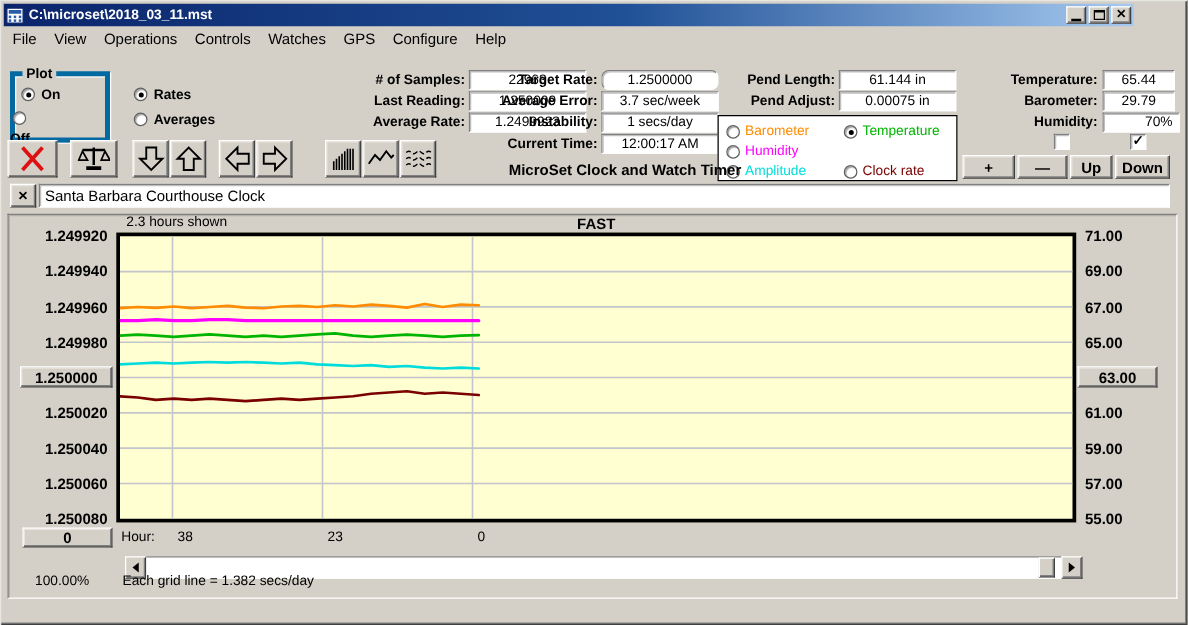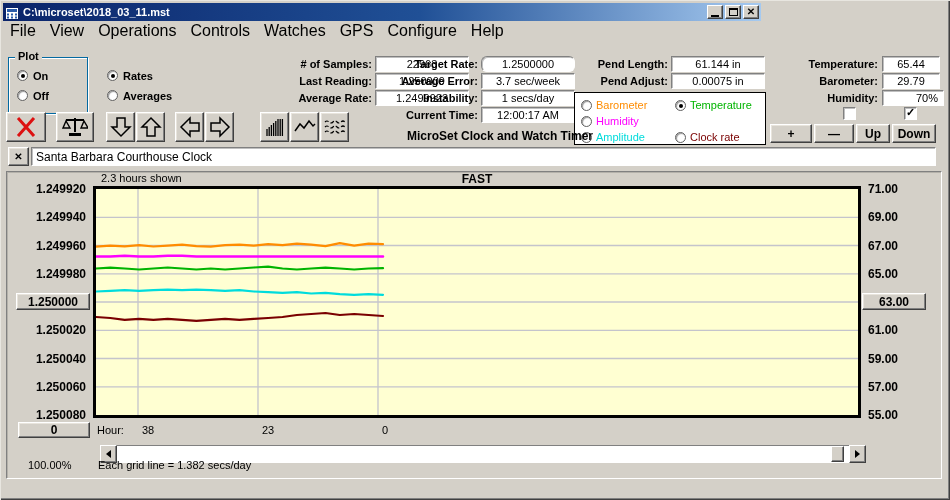--- a/index.html
+++ b/index.html
@@ -3,36 +3,36 @@
 <meta charset="utf-8">
 <style>
   html,body{margin:0;padding:0;background:#9c9a92;}
   *{box-sizing:border-box;}
   #app{
     position:relative;width:950px;height:500px;background:#d4d0c8;
     font-family:"Liberation Sans",sans-serif;overflow:hidden;
     box-shadow:inset 1px 1px 0 #e8e6e0, inset -1px -1px 0 #404040, inset -2px -2px 0 #808080;
   }
   
-  .titlebar{position:absolute;left:3px;top:3px;width:758px;height:18px;
+  .titlebar{position:absolute;left:3px;top:3px;width:904px;height:18px;
     background:linear-gradient(90deg,#0a246a 0%,#205096 55%,#a6caf0 100%);
     display:flex;align-items:center;color:#fff;}
   .title-text{font-size:11px;font-weight:bold;margin-left:4px;white-space:nowrap;}
   .app-icon{width:14px;height:13px;margin-left:2px;display:inline-block;}
   .winbtns{margin-left:auto;display:flex;gap:2px;margin-right:2px;}
   .winbtn{width:16px;height:14px;background:#d4d0c8;border:1px solid;border-color:#fff #404040 #404040 #fff;
     box-shadow:inset -1px -1px 0 #808080;padding:0;display:flex;align-items:center;justify-content:center;cursor:pointer;}
   .glyph-min{display:block;width:8px;height:2px;background:#000;margin-top:7px;}
   .glyph-max{display:block;width:9px;height:8px;border:1px solid #000;border-top:2px solid #000;}
   .glyph-close{font-size:10px;font-weight:bold;color:#000;line-height:10px;}
   
-  .menubar{position:absolute;left:3px;top:21px;width:944px;height:19px;display:flex;align-items:center;font-size:16px;color:#000;text-align:right;}
+  .menubar{position:absolute;left:3px;top:21px;width:944px;height:19px;display:flex;align-items:center;font-size:12px;color:#000;text-align:right;}
   .menu-item{padding:1px 7px;cursor:default;}
   
-  .groupbox{position:absolute;border:1px solid #0369a1;box-shadow:1px 1px 0 #ffffff, inset 1px 1px 0 #ffffff;}
+  .groupbox{position:absolute;border:4px solid #0369a1;box-shadow:1px 1px 0 #ffffff, inset 1px 1px 0 #ffffff;}
   .gb-title{position:absolute;top:-8px;left:6px;background:#d4d0c8;padding:0 3px;font-size:11px;font-weight:bold;}
   .radio-row{position:absolute;display:flex;align-items:center;gap:5px;height:13px;}
   .radio{display:inline-block;width:11px;height:11px;border-radius:50%;background:#fff;
     border:1px solid #606060;box-shadow:inset 1px 1px 1px #9a9a9a;position:relative;flex:0 0 auto;}
   .radio.checked::after{content:"";position:absolute;left:3px;top:3px;width:4px;height:4px;border-radius:50%;background:#000;}
   .radio-label{font-size:11px;font-weight:bold;white-space:nowrap;}
   
   .flabel{position:absolute;font-size:11px;font-weight:bold;text-align:right;height:16px;line-height:16px;white-space:nowrap;}
   .fvalue{position:absolute;height:16px;background:#fff;border:1px solid;border-color:#808080 #fff #fff #808080;
     box-shadow:inset 1px 1px 0 rgba(0,0,0,0.25);font-size:11px;text-align:center;line-height:14px;}
@@ -120,21 +120,21 @@
     <span class="menu-item">Help</span>
   </div>
 
   <div class="groupbox" style="left:8px;top:57px;width:80px;height:57px;">
     <span class="gb-title">Plot</span>
   </div>
   <div class="radio-row" style="left:17px;top:69px;">
     <span class="radio checked"></span>
     <span class="radio-label">On</span>
   </div>
-  <div class="radio-row" style="left:17px;top:89px;">
+  <div class="radio-row" style="left:8px;top:89px;flex-direction:column;">
     <span class="radio"></span>
     <span class="radio-label">Off</span>
   </div>
 
   <div class="radio-row" style="left:107px;top:69px;">
     <span class="radio checked"></span>
     <span class="radio-label">Rates</span>
   </div>
   <div class="radio-row" style="left:107px;top:89px;">
     <span class="radio"></span>

